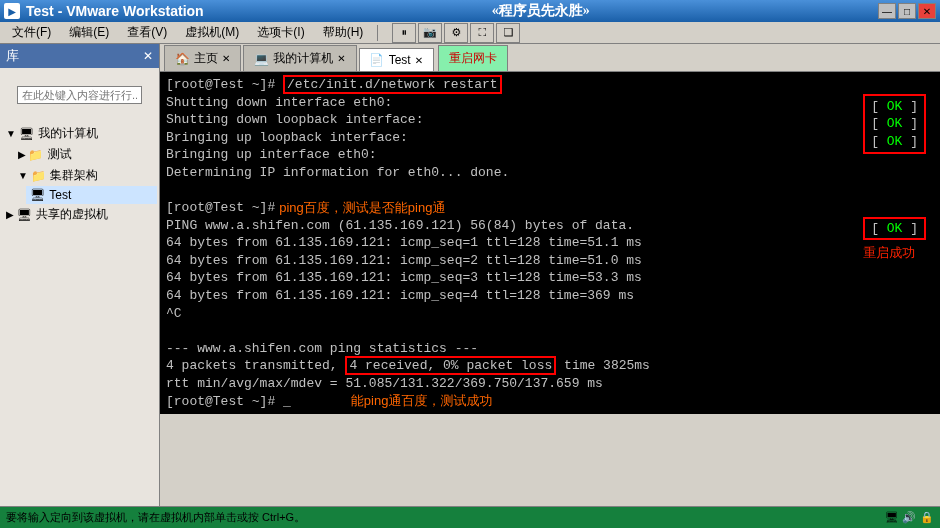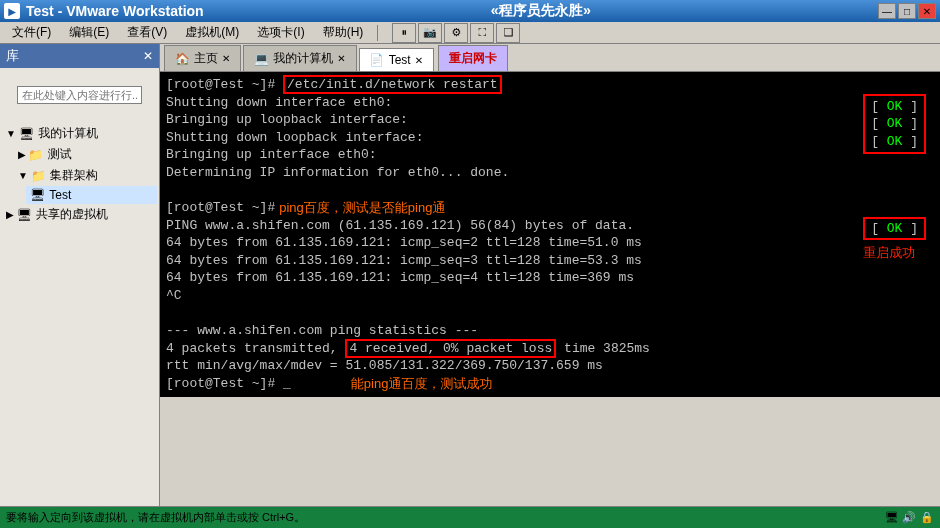--- a/index.html
+++ b/index.html
@@ -31,21 +31,21 @@
       font-size: 14px;
       font-weight: bold;
       text-align: center;
     }
     .title-bar-center {
       flex: 1;
       text-align: center;
       color: #fff;
       font-size: 14px;
       font-weight: bold;
-      font-family: Liberation Mono, monospace;
+      font-family: Liberation Serif, serif;
     }
     .title-bar-controls {
       display: flex; gap: 2px;
     }
     .title-btn {
       width: 18px; height: 16px;
       background: #c0c0c0;
       border: 1px solid #808080;
       cursor: pointer;
       font-size: 10px;
@@ -105,27 +105,27 @@
     }
     .tab.active {
       background: #fff;
       z-index: 1;
     }
     .tab-close {
       font-size: 10px;
       cursor: pointer;
     }
     .tab-restart {
-      background: #c4b5fd;
+      background: #86efac;
       border: 1px solid #808080;
       padding: 4px 10px;
       font-size: 12px;
       cursor: pointer;
       color: #c00;
-      font-weight: bold;
+      font-weight: normal;
       border-bottom: none;
       margin-left: 2px;
     }
 
     
     .sidebar {
       width: 160px;
       min-width: 160px;
       background: #e8e4de;
       border-right: 1px solid #808080;
@@ -323,41 +323,42 @@
 
       <div class="terminal-wrapper">
         <div class="terminal-area">
 
           <div class="line">
             <span class="prompt">[root@Test ~]# </span><span style="border:2px solid red; padding:0 2px;">/etc/init.d/network restart</span>
           </div>
 
           <div style="position:relative;">
             <div class="line">Shutting down interface eth0:</div>
+            <div class="line">Shutting down loopback interface:</div>
             <div class="line">Bringing up loopback interface:</div>
-            <div class="line">Shutting down loopback interface:</div>
             <div class="line">Bringing up interface eth0:</div>
             <div class="line">Determining IP information for eth0... done.</div>
 
             <div style="position:absolute; top:0; right:8px; border:2px solid red; padding:2px 6px;">
               <div class="line">[ <span class="ok-text">OK</span> ]</div>
               <div class="line">[ <span class="ok-text">OK</span> ]</div>
               <div class="line">[ <span class="ok-text">OK</span> ]</div>
             </div>
           </div>
 
           <div class="line">&nbsp;</div>
 
           <div style="position:relative; display:flex; align-items:center;">
             <span class="prompt">[root@Test ~]# </span>
             <span style="color:#ff6600; font-family:'SimHei',sans-serif; font-size:13px; margin-left:4px;">ping百度，测试是否能ping通</span>
           </div>
 
           <div style="position:relative;">
             <div class="line">PING www.a.shifen.com (61.135.169.121) 56(84) bytes of data.</div>
+            <div class="line">64 bytes from 61.135.169.121: icmp_seq=1 ttl=128 time=51.1 ms</div>
             <div class="line">64 bytes from 61.135.169.121: icmp_seq=2 ttl=128 time=51.0 ms</div>
             <div class="line">64 bytes from 61.135.169.121: icmp_seq=3 ttl=128 time=53.3 ms</div>
             <div class="line">64 bytes from 61.135.169.121: icmp_seq=4 ttl=128 time=369 ms</div>
 
             <div style="position:absolute; top:0; right:8px;">
               <div style="border:2px solid red; padding:2px 6px; display:inline-block;">[ <span class="ok-text">OK</span> ]</div>
               <div style="color:#ff2200; font-family:'SimHei',sans-serif; font-size:13px; margin-top:4px;">重启成功</div>
             </div>
           </div>
 

